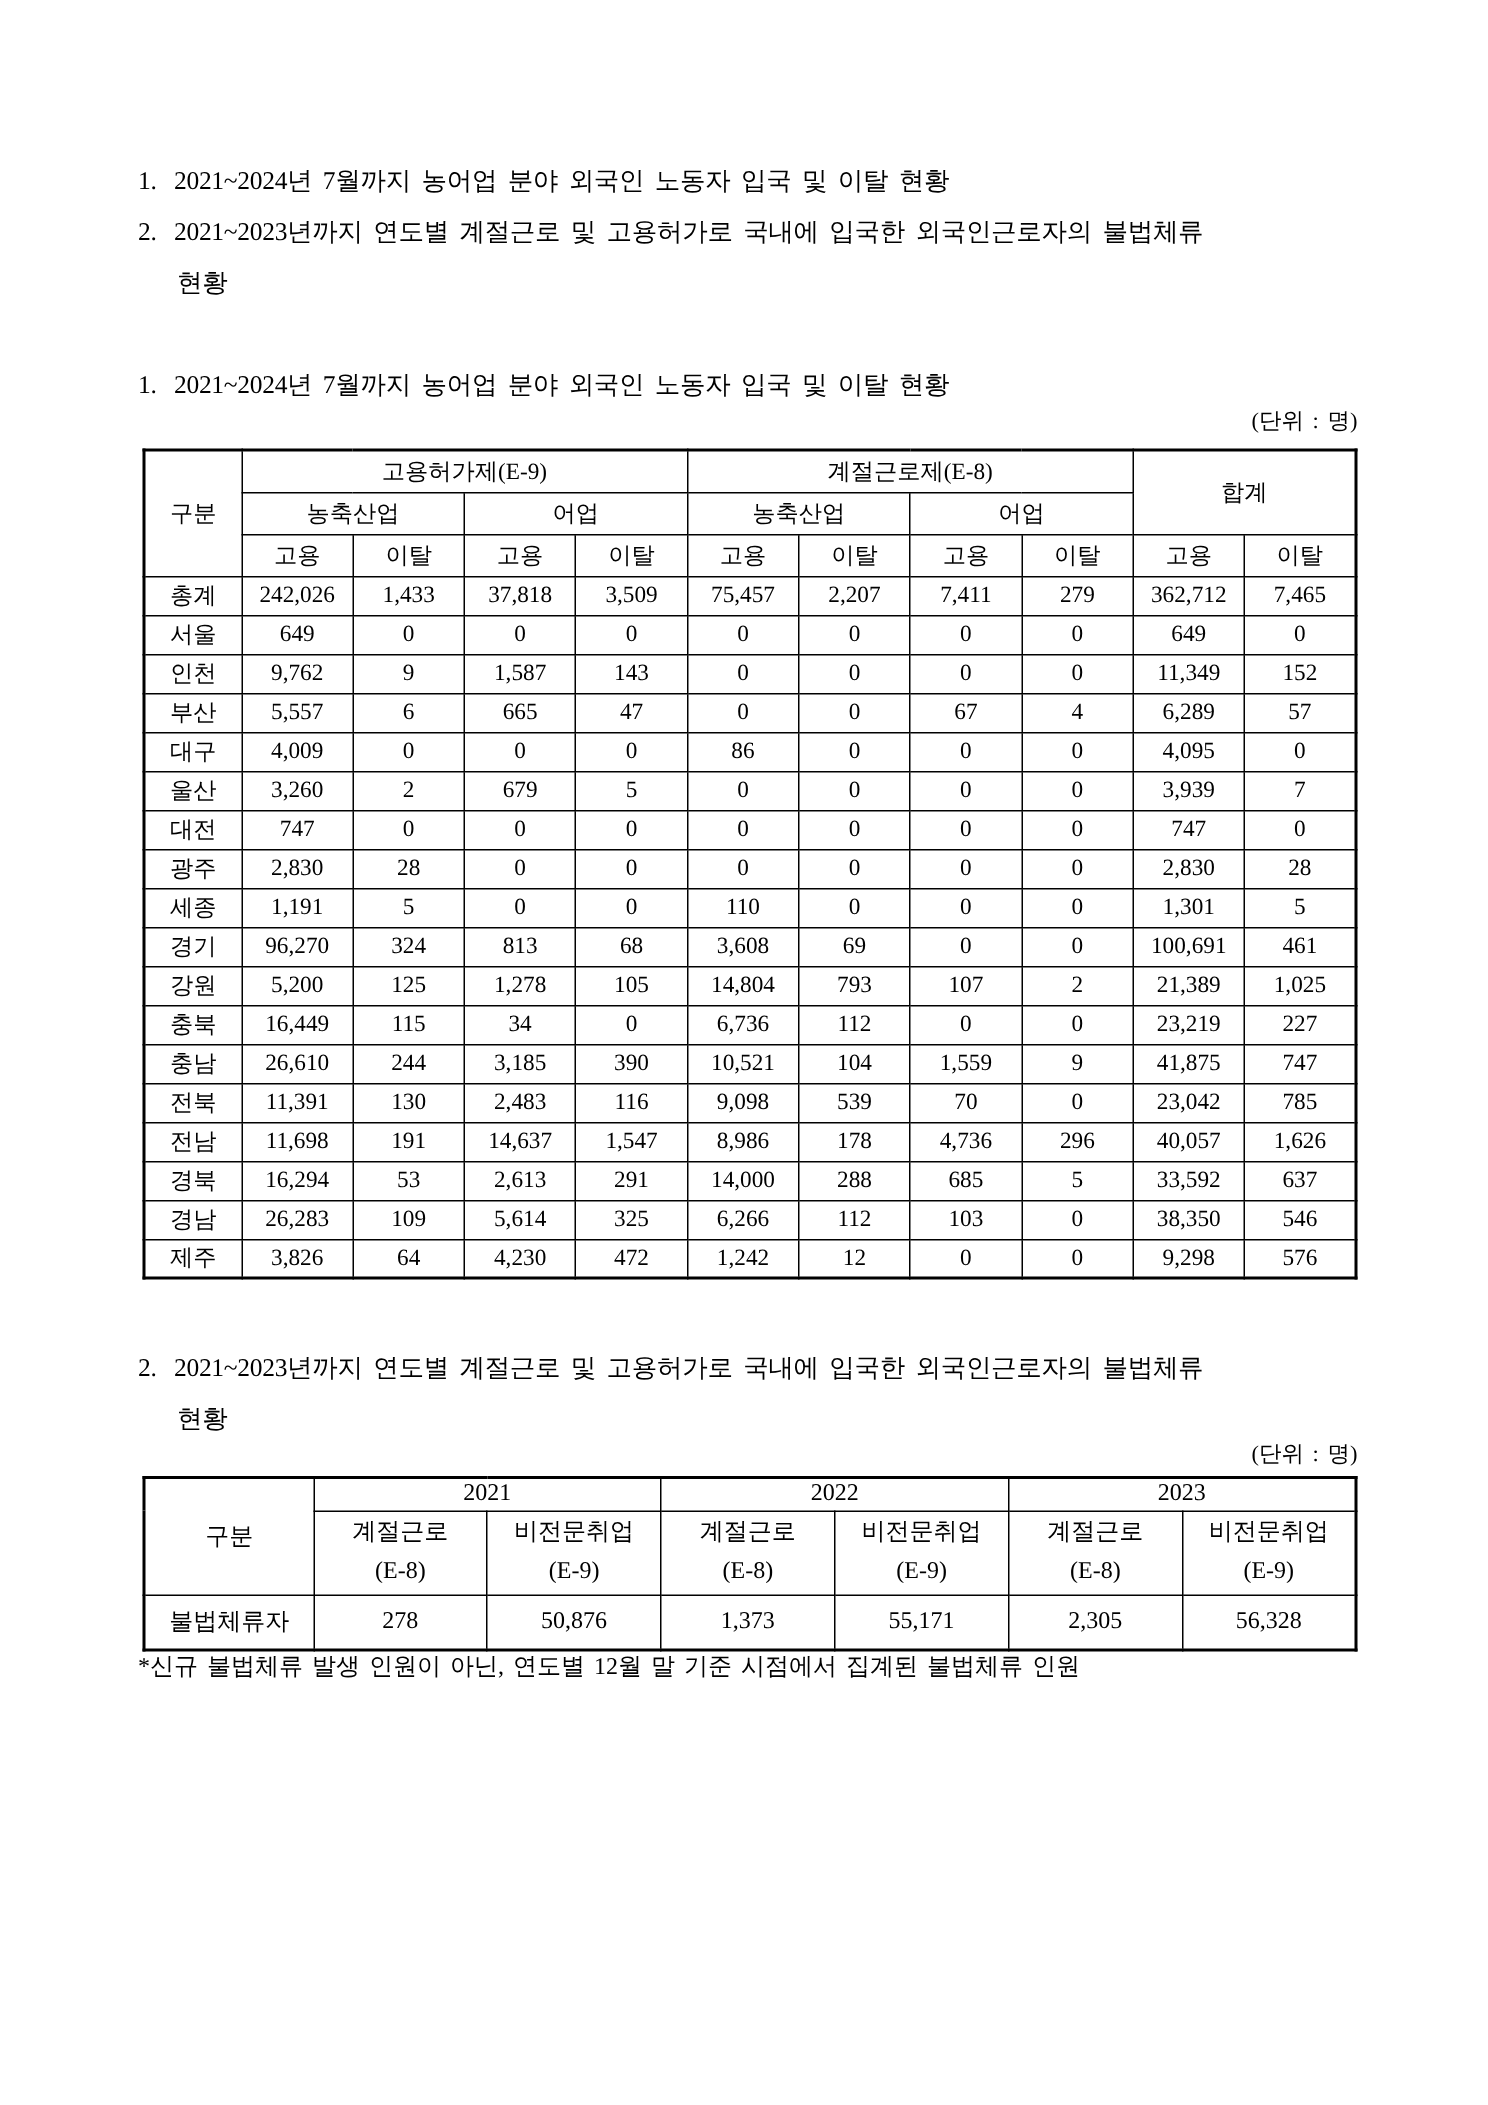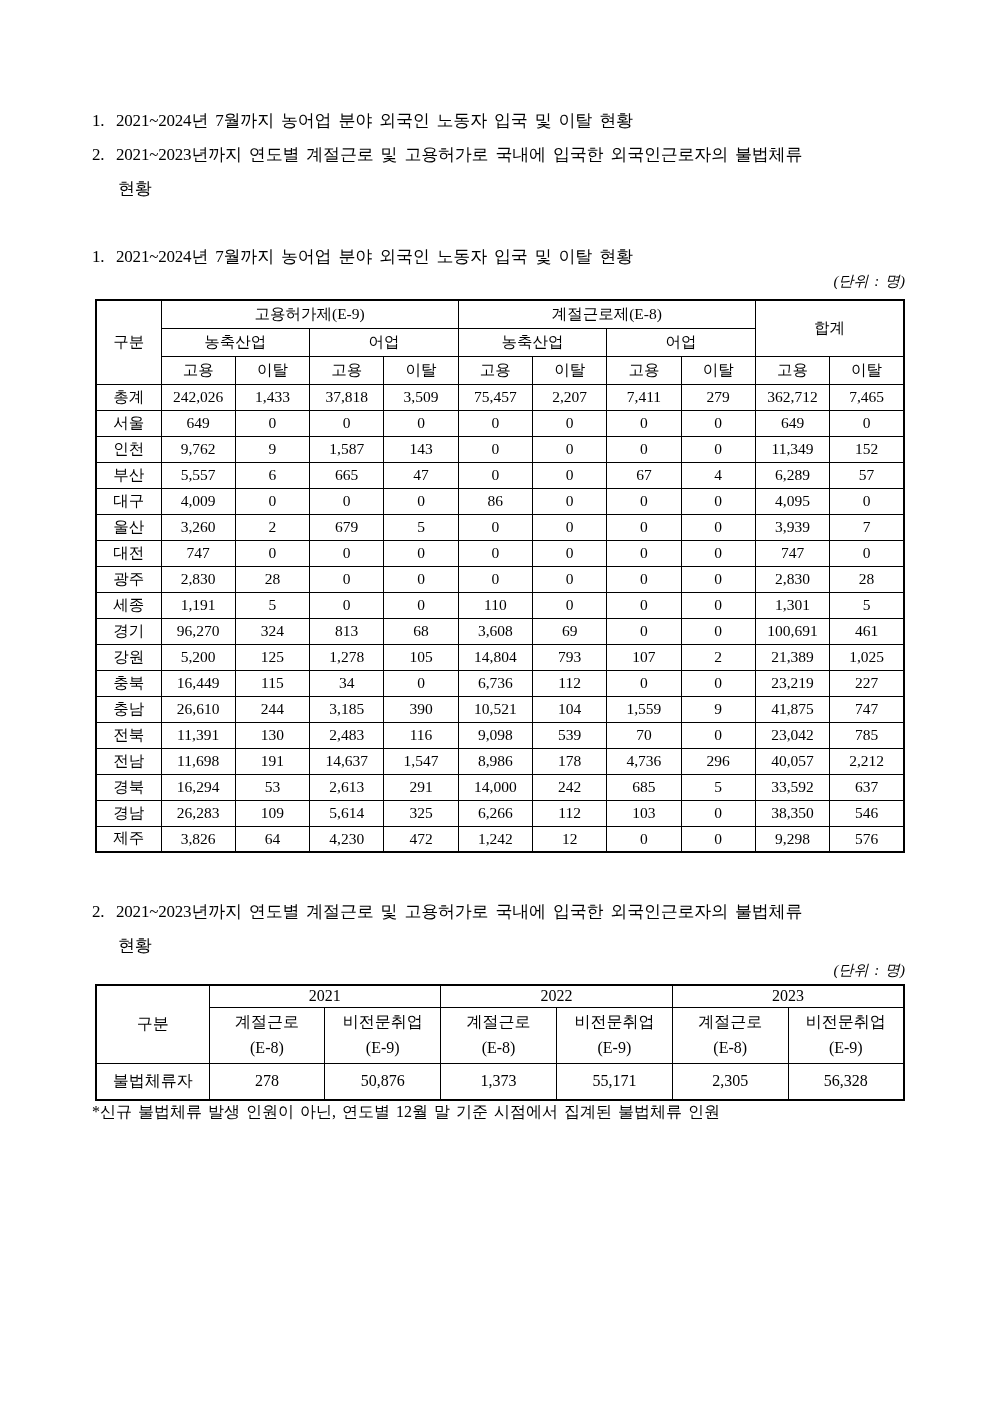--- a/index.html
+++ b/index.html
@@ -22,21 +22,20 @@
   }
   .heading-num { display: inline-block; width: 24px; }
   .indent2 { padding-left: 26px; }
   .unit-label {
     left: 95px;
     width: 810px;
     text-align: right;
     font-size: 15px;
     line-height: 20px;
     word-spacing: 2px;
-    font-style: italic;
   }
   table {
     border-collapse: collapse;
     table-layout: fixed;
     background: #ffffff;
   }
   .t1 {
     width: 810px;
     font-size: 15.5px;
     border: 2px solid #000;
@@ -333,31 +332,31 @@
     <th>전남</th>
     <td>11,698</td>
     <td>191</td>
     <td>14,637</td>
     <td>1,547</td>
     <td>8,986</td>
     <td>178</td>
     <td>4,736</td>
     <td>296</td>
     <td>40,057</td>
-    <td>2,212</td>
+    <td>1,626</td>
   </tr>
 
   <tr>
     <th>경북</th>
     <td>16,294</td>
     <td>53</td>
     <td>2,613</td>
     <td>291</td>
     <td>14,000</td>
-    <td>242</td>
+    <td>288</td>
     <td>685</td>
     <td>5</td>
     <td>33,592</td>
     <td>637</td>
   </tr>
 
   <tr>
     <th>경남</th>
     <td>26,283</td>
     <td>109</td>

